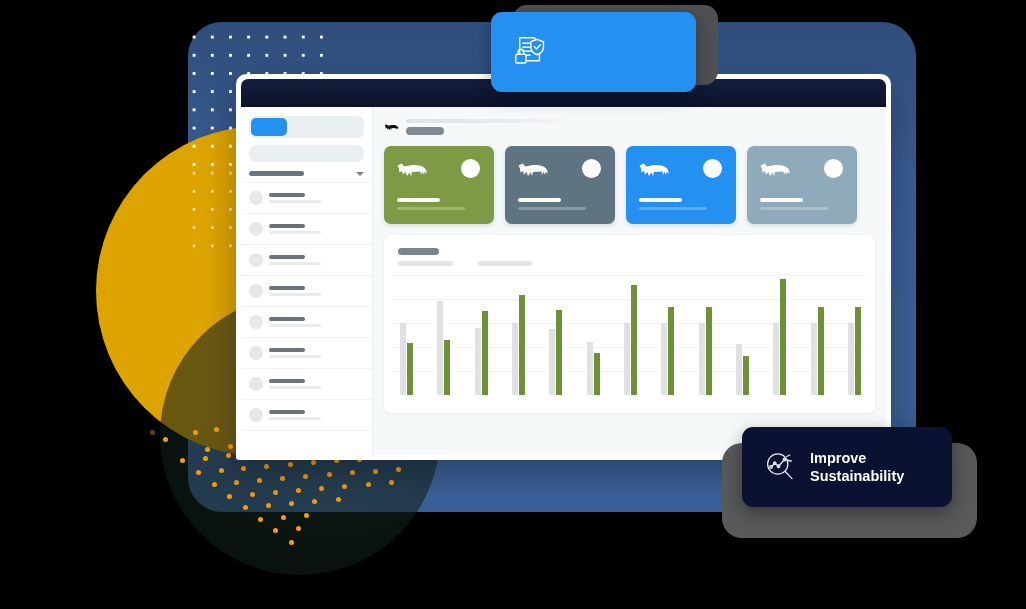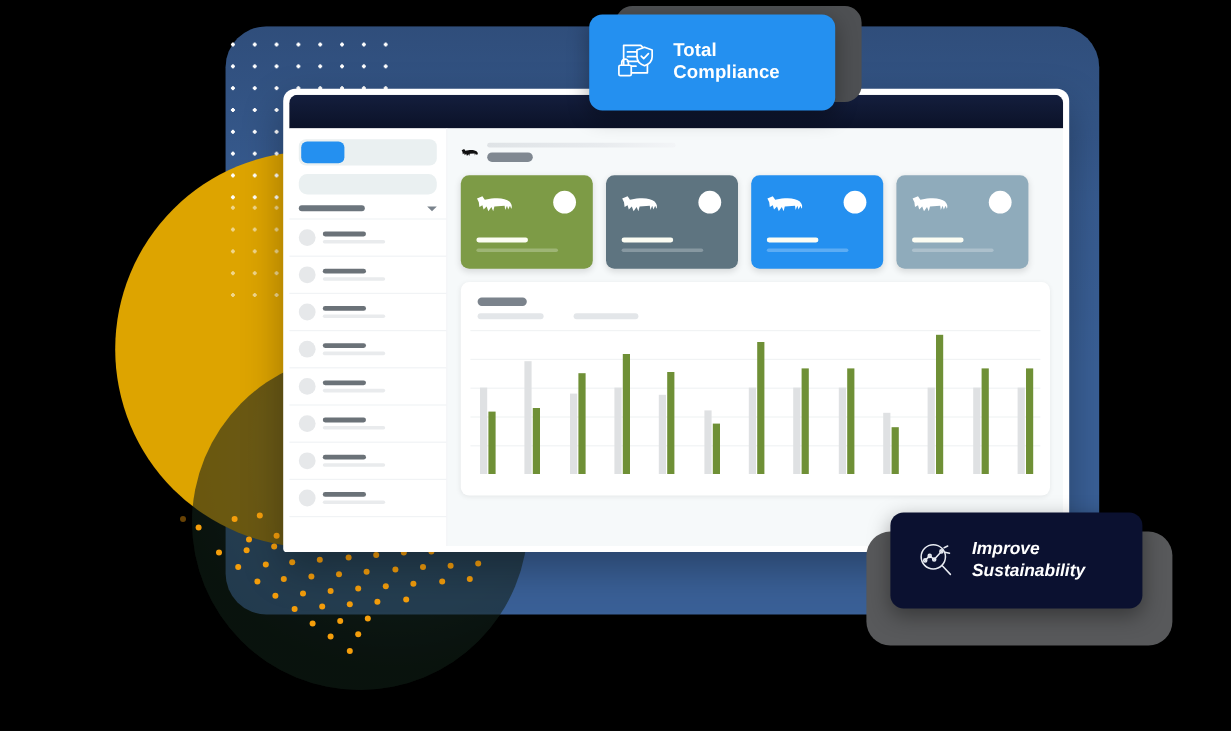--- a/index.html
+++ b/index.html
@@ -273,21 +273,21 @@
     width: 210px; height: 80px;
     border-radius: 11px;
     background: #0b1130;
     display: flex; align-items: center; gap: 12px;
     padding-left: 20px;
     box-sizing: border-box;
     box-shadow: 0 6px 18px rgba(0,0,0,.38);
     z-index: 20;
   }
   .badge-sustain .btext {
-    color: #ffffff; font-size: 14.5px; font-weight: bold; line-height: 18px; font-style: italic;
+    color: #ffffff; font-size: 14.5px; font-weight: bold; line-height: 18px;
   }
 </style>
 </head>
 <body>
 
 <div id="stage">
 
   <div class="blue-frame"></div>
   <div class="blue-frame-dark"></div>
   <div class="yellow-circle"></div>
@@ -548,24 +548,20 @@
     <svg width="38" height="38" viewBox="0 0 48 48">
       <g fill="none" stroke="#ffffff" stroke-width="1.8" stroke-linecap="round" stroke-linejoin="round">
         <path d="M11 6 h18 l7 7 v22 h-25 z"></path>
         <path d="M15 13 h10 M15 18 h13 M15 23 h13 M15 28 h9"></path>
         <path d="M33 8 l8 3 v7 c0 5 -4 8 -8 9.5 c-4 -1.5 -8 -4.5 -8 -9.5 v-7 z" fill="#2490f0"></path>
         <path d="M29.5 17.5 l2.6 2.6 l5 -5.3"></path>
         <rect x="6" y="27" width="13" height="11" rx="1.6" fill="#2490f0"></rect>
         <path d="M9 27 v-3 a3.5 3.5 0 0 1 7 0 v3"></path>
       </g>
     </svg>
-    <div class="btext">
-      <div>Total</div>
-      <div>Compliance</div>
-    </div>
   </div>
 
   <div class="badge-shadow-bottom"></div>
   <div class="badge-sustain">
     <svg width="36" height="36" viewBox="0 0 48 48">
       <g fill="none" stroke="#e8ebf2" stroke-width="1.7" stroke-linecap="round" stroke-linejoin="round">
         <circle cx="21" cy="20" r="13.5"></circle>
         <path d="M31 30 l9 9.5"></path>
         <path d="M12 24 l5 -5 l5 4 l8 -9"></path>
         <circle cx="12" cy="24" r="1.7"></circle>

